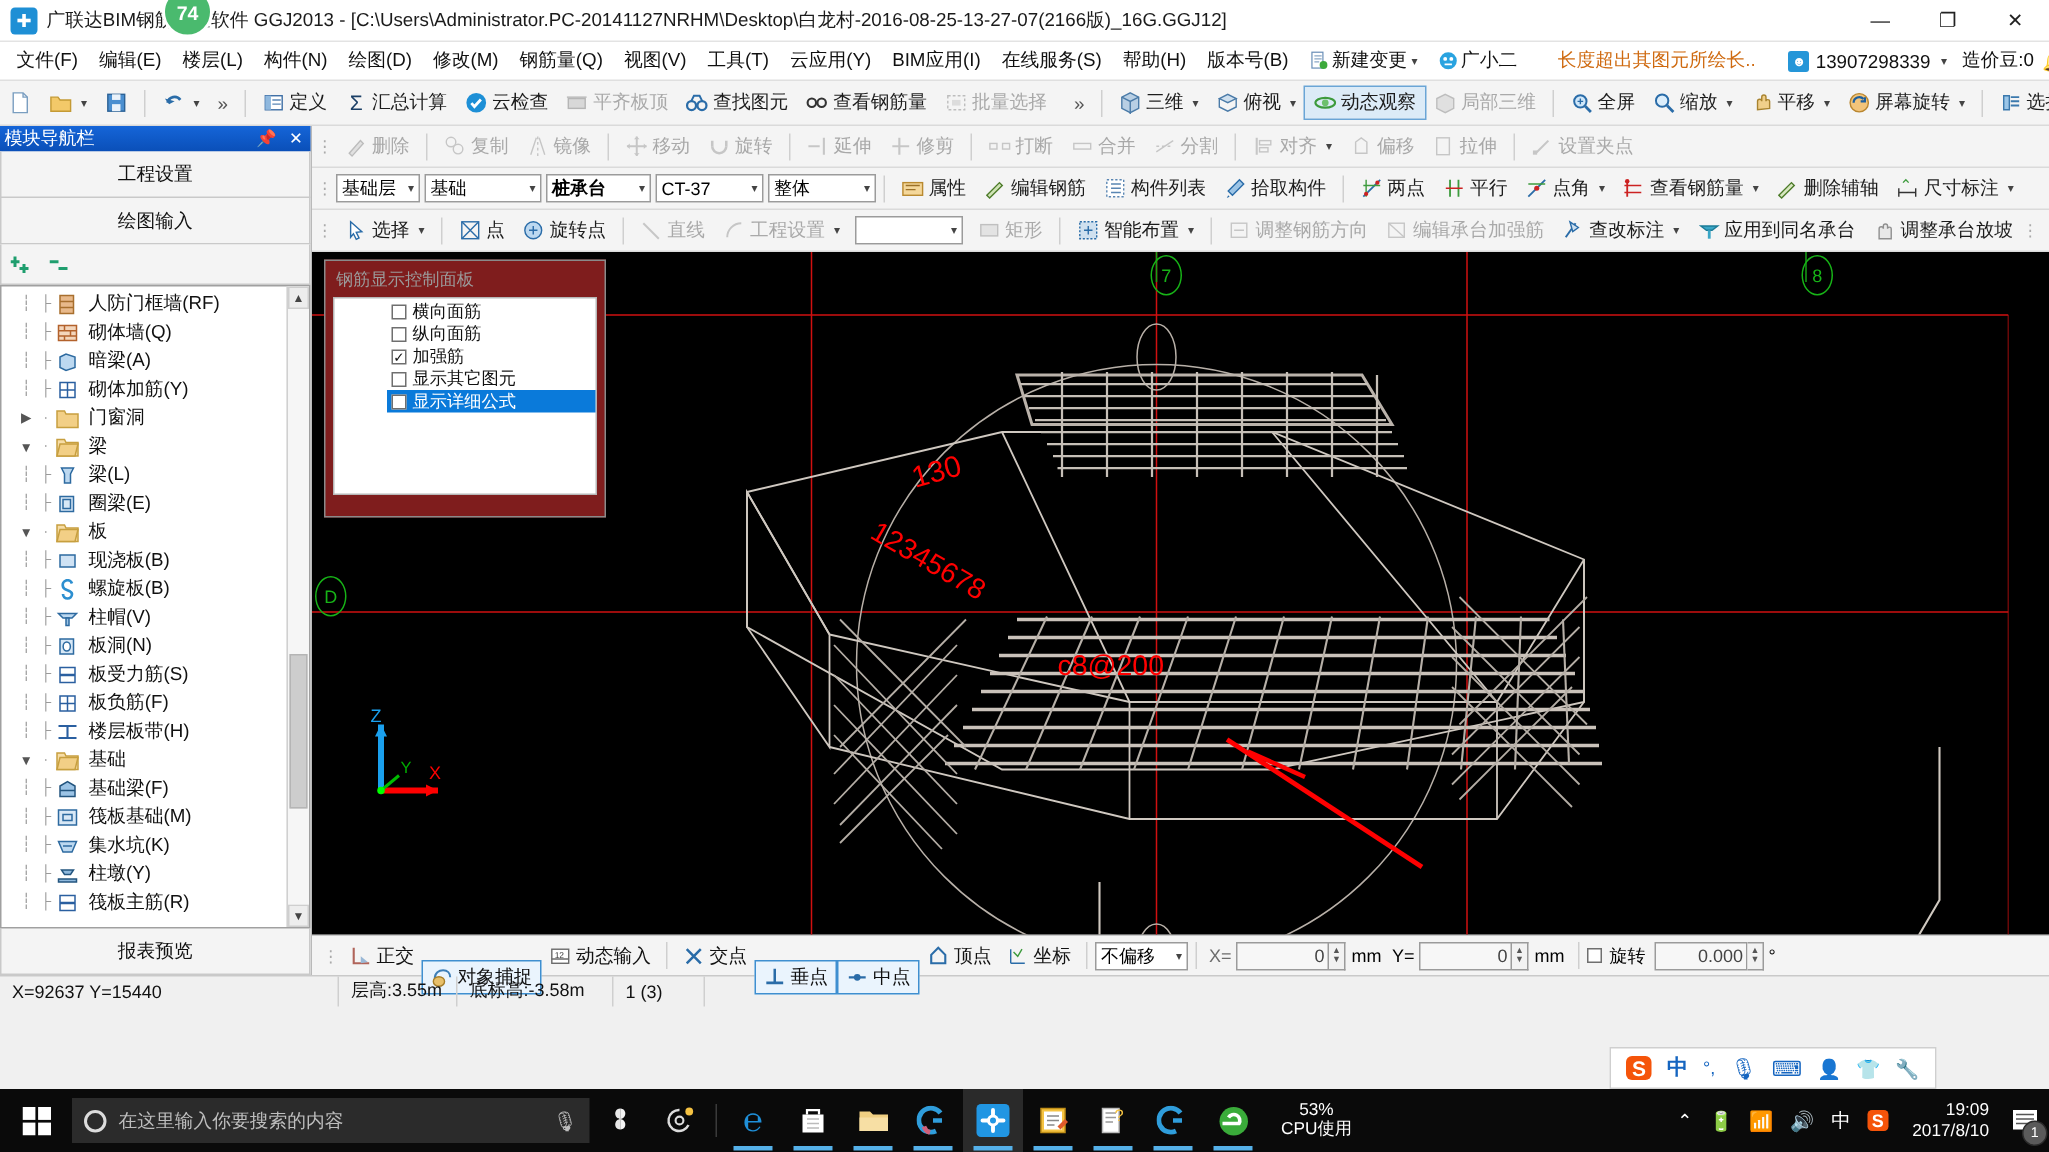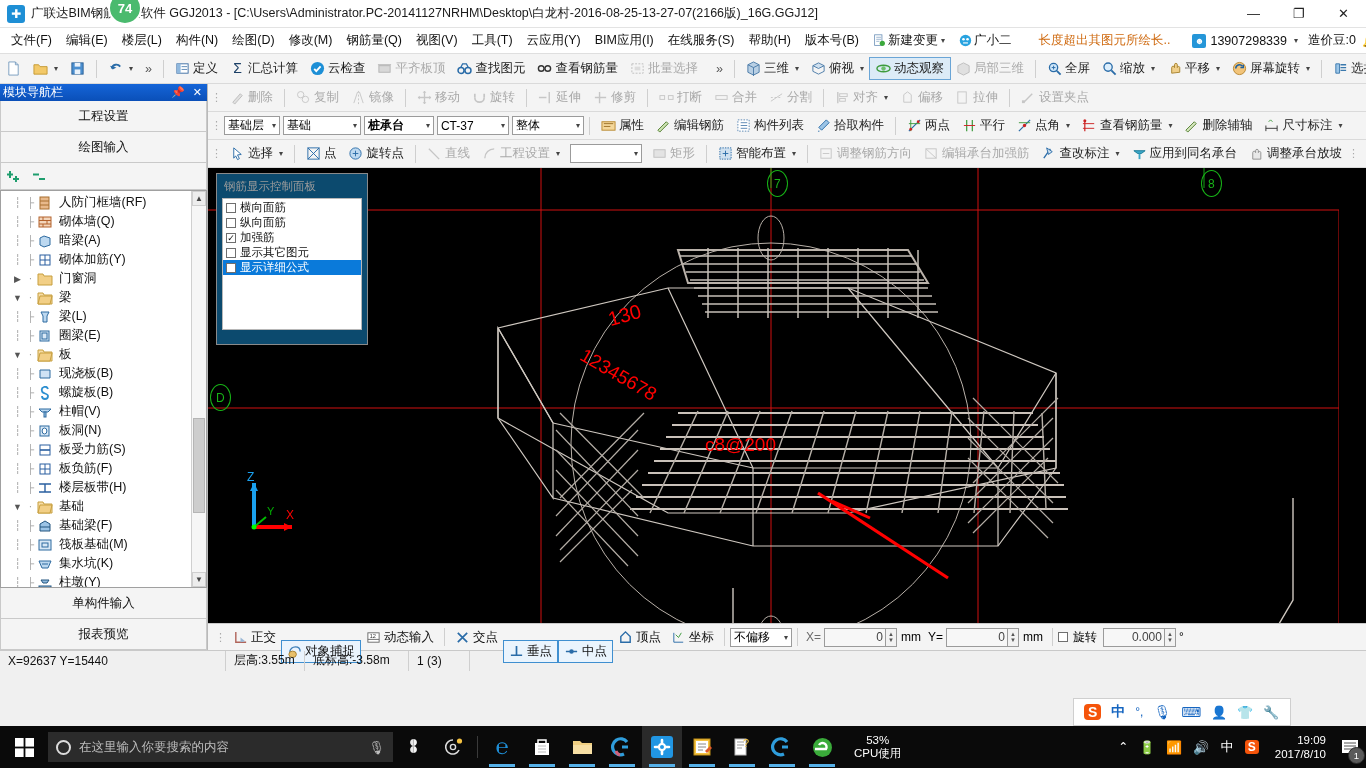--- a/index.html
+++ b/index.html
@@ -85,26 +85,26 @@
   .scrollcol{ width:15px;background:#f0f0f0;border-left:1px solid #d0d0d0;display:flex;flex-direction:column;}
   .sbtn{ height:15px;background:#ededed;border:1px solid #cfcfcf;text-align:center;font-size:8px;color:#444;line-height:13px;}
   .strack{ flex:1; background:#f6f6f6; position:relative;}
   .sthumb{ position:absolute; left:1px;right:1px; top:58%; height:26%; background:#cdcdcd; border:1px solid #b5b5b5;}
   .bottom-btns{ }
 
   
   .viewport{ flex:1; background:#000; position:relative; overflow:hidden; }
 
   .float-panel{
-    position:absolute; left:8px; top:5px; width:152px; height:172px;
-    background:#0c4a6e; border:1px solid #8a8a8a;
+    position:absolute; left:8px; top:5px; width:188px; height:172px;
+    background:#7f1d1d; border:1px solid #8a8a8a;
   }
   .fp-title{ font-size:11.5px; color:#9b9b9b; padding:5px 0 3px 7px;}
   .fp-list{ margin:1px 5px 5px 5px; border:1px solid #b7b7b7; height:132px; background:#fff; padding-top:1px;}
-  .fp-item{ display:flex; align-items:center; height:15px; font-size:11.5px; color:#111; padding-left:3px;}
+  .fp-item{ display:flex; align-items:center; height:15px; font-size:11.5px; color:#111; padding-left:3px;margin-left:35px;}
   .fp-item.hl{ background:#0a7ada; color:#fff; }
   .cb{ width:10px;height:10px;border:1px solid #6f6f6f;background:#fff;margin-right:4px;flex:0 0 auto;
        font-size:9px;line-height:9px;text-align:center;color:#111;}
 
   .axis-tri{ position:absolute; }
   .gridlabel{
     position:absolute; width:21px;height:27px;border:1px solid #17b317;border-radius:50%;
     color:#17b317; font-size:12px; display:flex;align-items:center;justify-content:center;
     background:transparent;
   }
@@ -614,21 +614,20 @@
       <div class="scrollcol">
         <div class="sbtn">▲</div>
         <div class="strack">
           <div class="sthumb"></div>
         </div>
         <div class="sbtn">▼</div>
       </div>
     </div>
 
     <div class="bottom-btns">
-      <div class="nav-btn">单构件输入</div>
       <div class="nav-btn">报表预览</div>
     </div>
   </div>
 
   <div style="flex:1; display:flex; flex-direction:column;">
 
     <div class="tb">
       <span class="dots">⋮</span>
       <div class="tbtn dis">
         <svg class="ico" viewBox="0 0 16 16">

